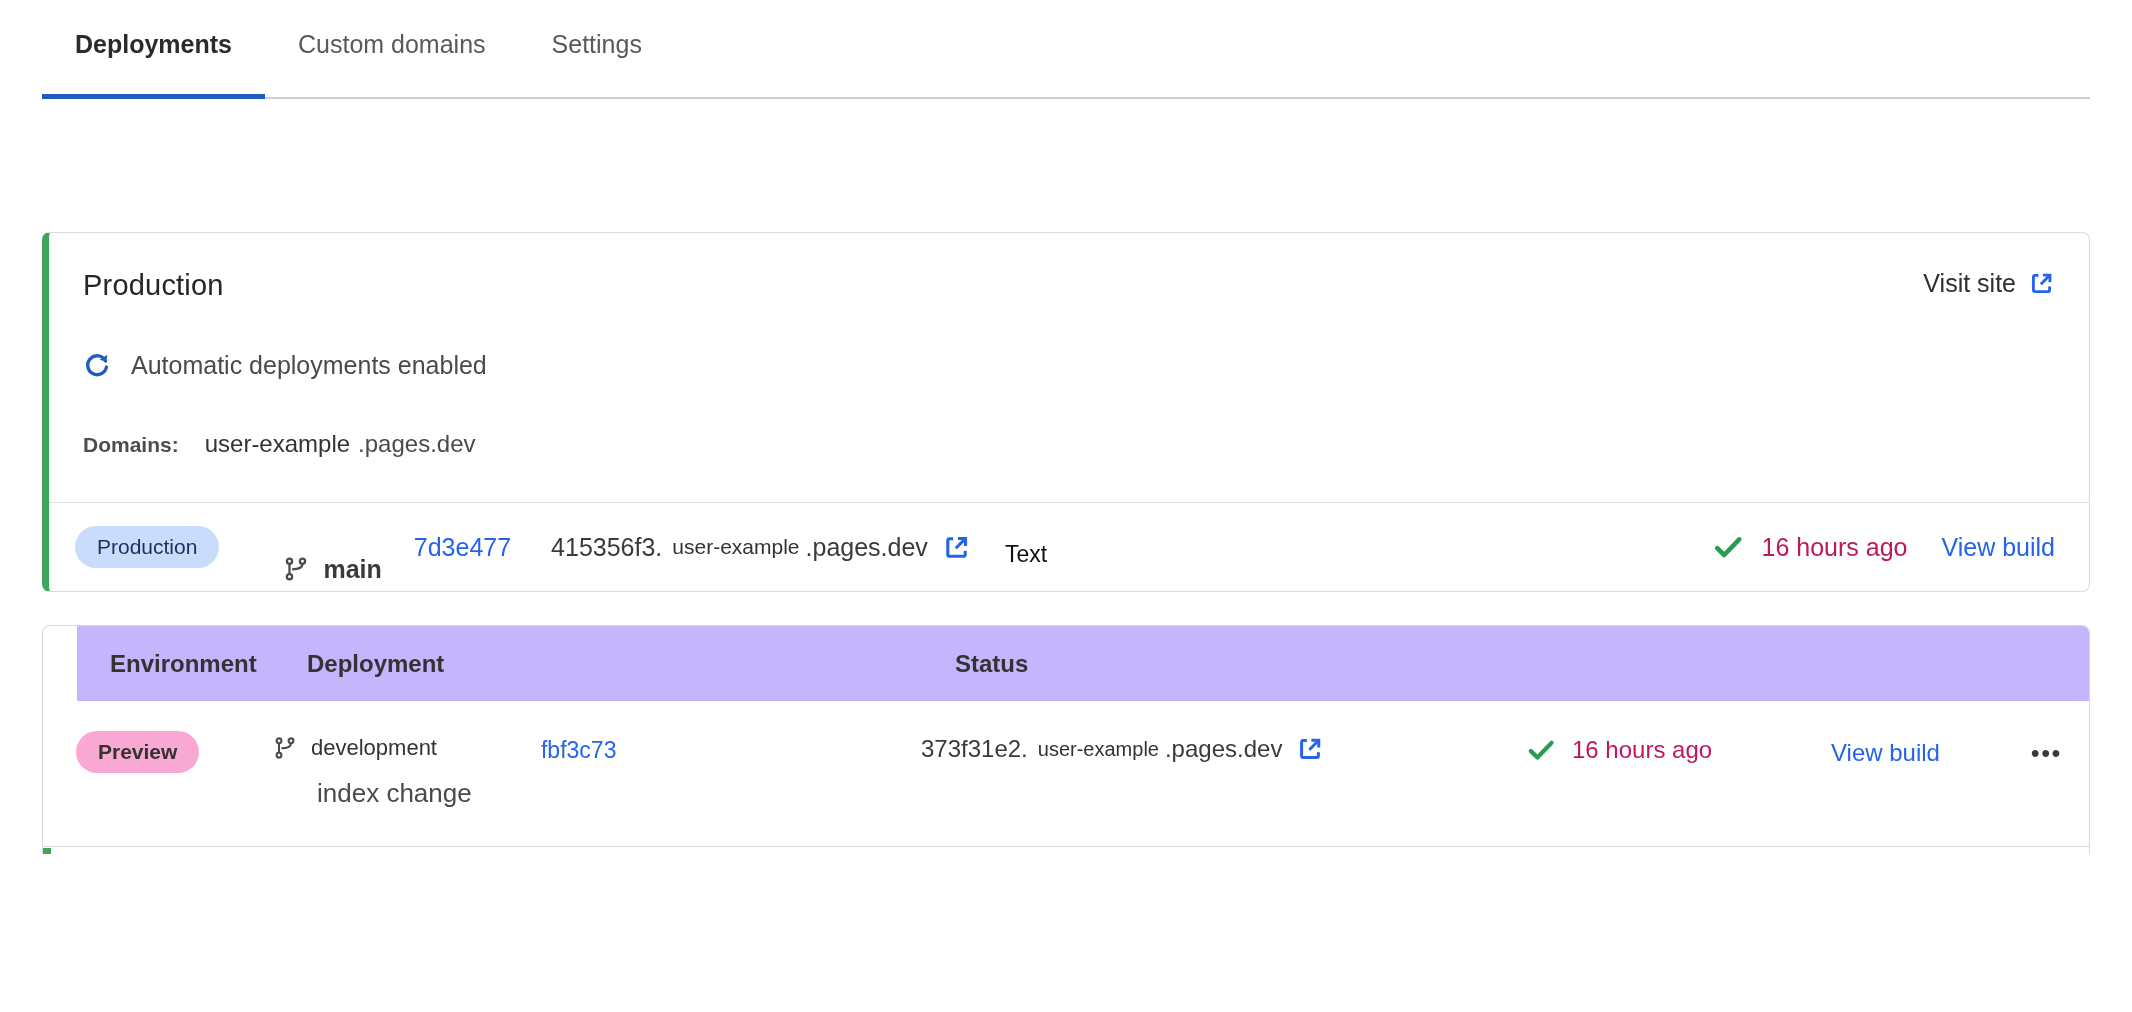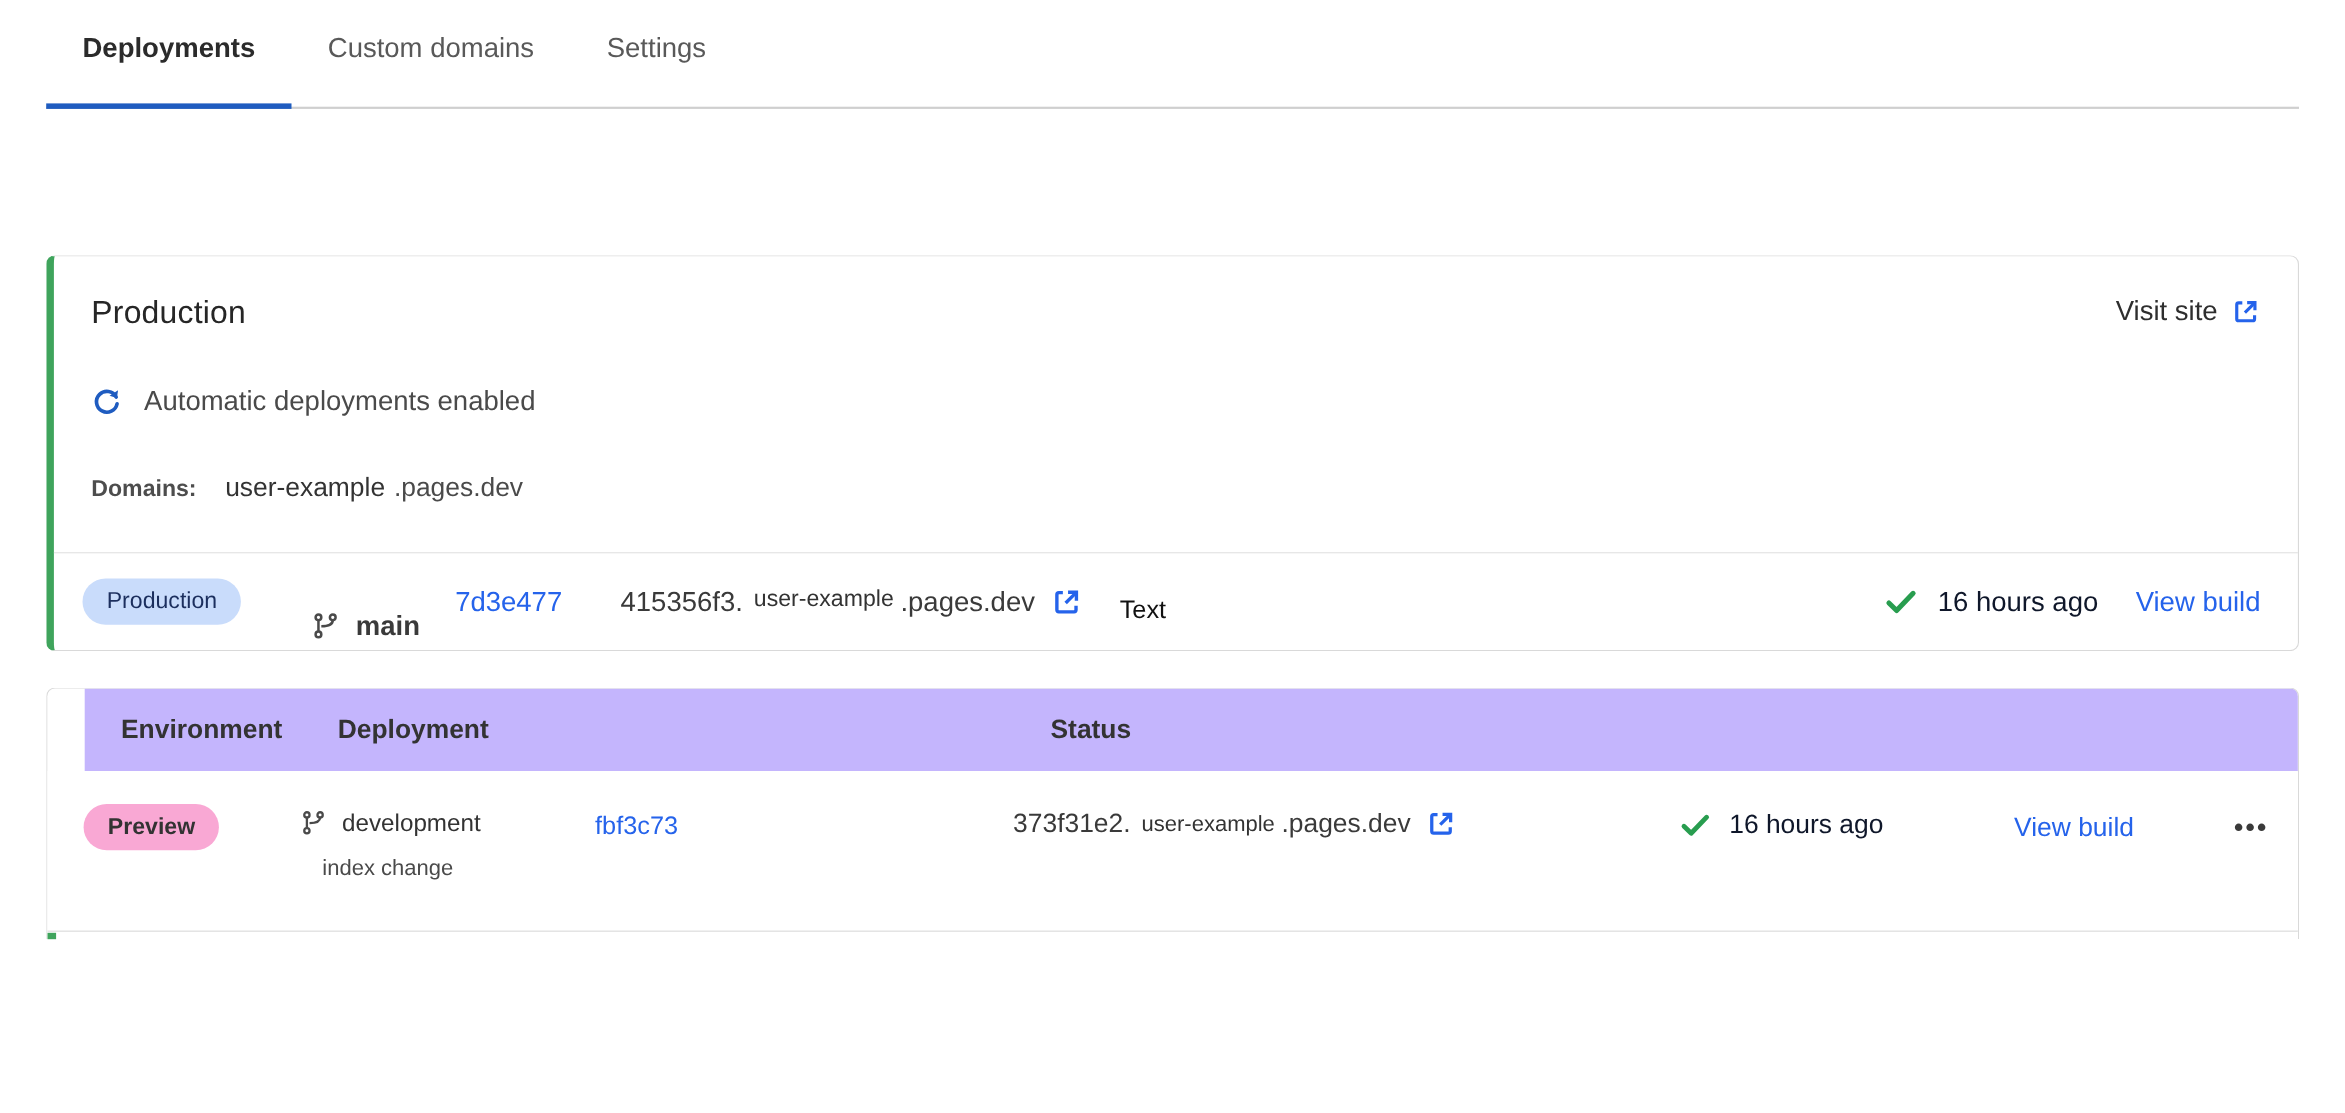--- a/index.html
+++ b/index.html
@@ -89,28 +89,28 @@
     font-size: 21px;
     line-height: 1.2;
     white-space: nowrap;
   }
   .pill-production { background: #c9dcfb; color: #1c2f5e; }
   .pill-preview { background: #f9a8d4; color: #333333; font-weight: bold; }
 
   .branch-group { display: flex; align-items: center; gap: 14px; margin-left: 64px; margin-top: 44px; }
   .branch-name { font-size: 25px; font-weight: 700; color: #3a3a3a; }
   .commit-link { font-size: 25px; color: #2563eb; text-decoration: none; margin-left: 32px; cursor: pointer; }
-  .deploy-url { display: flex; align-items: flex-start; margin-left: 53px; }
+  .deploy-url { display: flex; align-items: center; margin-left: 40px; }
   .deploy-id { font-size: 25px; color: #3a3a3a; }
   .deploy-domain { font-size: 21px; color: #333; margin: 0 6px 0 10px; }
   .deploy-suffix { font-size: 25px; color: #3a3a3a; margin-right: 14px; }
   .note-text { font-size: 23px; color: #111; margin-left: 34px; position: relative; top: 7px; }
 
   .row-right { margin-left: auto; display: flex; align-items: center; }
-  .time-text { font-size: 25px; color: #0f172a; margin-left: 18px; }
+  .time-text { font-size: 25px; color: #be185d; margin-left: 18px; }
   .view-build { font-size: 25px; color: #2563eb; text-decoration: none; margin-left: 34px; cursor: pointer; }
 
   
   .all-deploy-heading {
     margin-top: 130px;
     font-size: 27px;
     font-weight: 400;
     color: #262626;
   }
   .deploy-table {
@@ -136,21 +136,21 @@
   .t-row {
     background: #fff;
     height: 145px;
     padding-top: 30px;
     align-items: start;
   }
   .cell { display: flex; align-items: center; }
   .source-cell { flex-direction: column; align-items: flex-start; gap: 14px; }
   .source-line1 { display: flex; align-items: center; gap: 14px; }
   .source-branch { font-size: 22px; color: #333; }
-  .commit-msg { font-size: 20px; color: #4a4a4a; margin-left: 20px; }
+  .commit-msg { font-size: 26px; color: #4a4a4a; margin-left: 44px; }
   .row-commit { font-size: 23px; color: #2563eb; text-decoration: none; cursor: pointer; margin-left: 90px; margin-top: 6px;}
   .row-deploy-url { margin-top: 4px; }
   .row-deploy-url .deploy-id, .row-deploy-url .deploy-suffix { font-size: 24px; }
   .row-deploy-url .deploy-domain { font-size: 20px; }
   .status-cell { gap: 16px; margin-top: 4px; }
   .status-cell .time-text { margin-left: 0; font-size: 24px; }
   .row-viewbuild { margin-top: 8px; }
   .row-viewbuild .view-build { margin-left: 0; font-size: 24px; }
   .more-cell { margin-top: 8px; }
   .more-btn {

